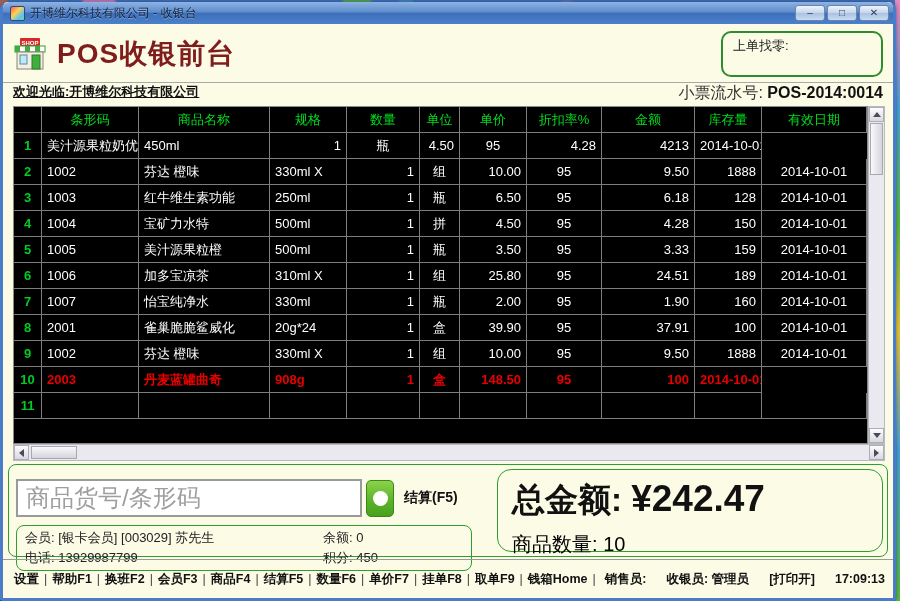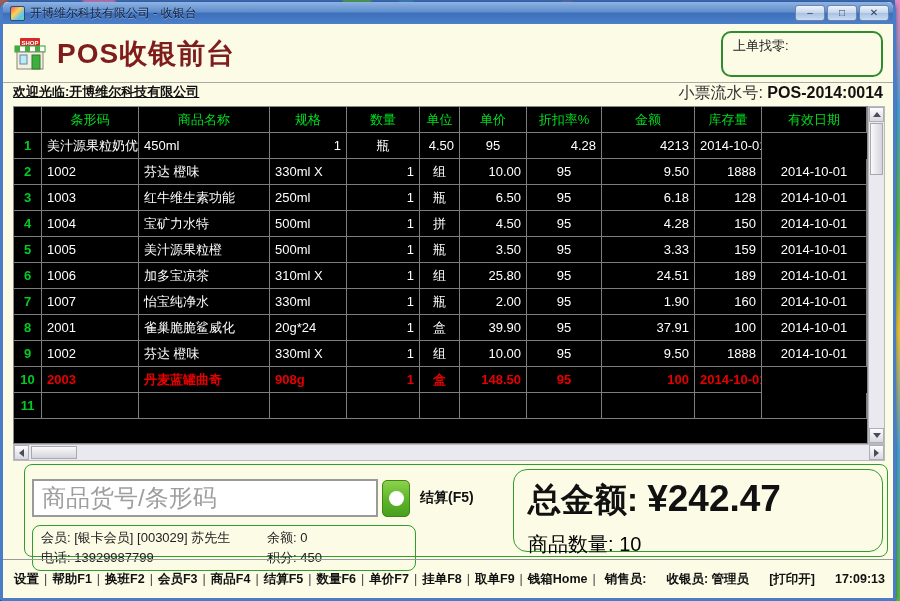--- a/index.html
+++ b/index.html
@@ -66,33 +66,33 @@
   .tri-dn{width:0;height:0;border-left:4px solid transparent;border-right:4px solid transparent;border-top:5px solid #4a4a5a;}
   .tri-lf{width:0;height:0;border-top:4px solid transparent;border-bottom:4px solid transparent;border-right:5px solid #4a4a5a;}
   .tri-rt{width:0;height:0;border-top:4px solid transparent;border-bottom:4px solid transparent;border-left:5px solid #4a4a5a;}
   .vthumb { height:52px; margin:1px; background:linear-gradient(90deg,#fafafa,#d4d4dc);
     border:1px solid #a8a8b2; cursor:pointer; }
   .hthumb { width:46px; height:13px; margin-left:2px; background:linear-gradient(180deg,#fafafa,#d4d4dc);
     border:1px solid #a8a8b2; cursor:pointer; }
   .vfill { flex:1; } .hfill { flex:1; }
 
   
-  .bottom-panel { margin:3px 5px 2px 21px; border:1px solid #2f9e2f; border-radius:8px;
+  .bottom-panel { margin:3px 5px 2px 5px; border:1px solid #2f9e2f; border-radius:8px;
     padding:4px 4px 4px 4px; display:flex; flex:1 1 auto; min-height:0; background:#fbfbe6; }
   .left-col { width:478px; flex:0 0 auto; display:flex; flex-direction:column; padding:10px 0 0 3px; }
   .input-row { display:flex; align-items:center; }
   .sku-input { width:346px; height:38px; border:2px solid #9a9a9a; background:#fff;
     font-size:24px; padding:0 8px; color:#333; font-family:inherit; }
   .sku-input::placeholder { color:#9e9e9e; }
   .scan-btn { width:28px; height:37px; margin-left:4px; border-radius:5px; border:1px solid #3c8516;
     background:linear-gradient(180deg,#8cd24c 0%,#5cb42a 55%,#4aa01e 100%);
     display:flex; align-items:center; justify-content:center; cursor:pointer; }
   .scan-dot { width:15px; height:15px; border-radius:50%; background:#fff; }
   .settle-label { font-size:14px; font-weight:bold; color:#111; margin-left:10px; }
-  .member-box { margin-top:8px; width:384px; border:1px solid #2f9e2f; border-radius:8px;
+  .member-box { margin-top:8px; width:456px; border:1px solid #2f9e2f; border-radius:8px;
     padding:3px 8px; font-size:13px; color:#222; display:grid;
     grid-template-columns:1fr 140px; row-gap:2px; }
   .totals-box { flex:1 1 auto; border:1px solid #2f9e2f; border-radius:14px; margin-left:6px;
     padding:8px 12px 4px 14px; background:#fbfbe6; }
   .total-line { font-size:33px; font-weight:bold; color:#111; white-space:nowrap; }
   .total-line .tval { font-size:37px; }
   .qty-line { font-size:20px; color:#000000; margin-top:8px; }
 
   
   .toolbar { height:39px; border-top:1px solid #9a9a9a; display:flex; align-items:center;

